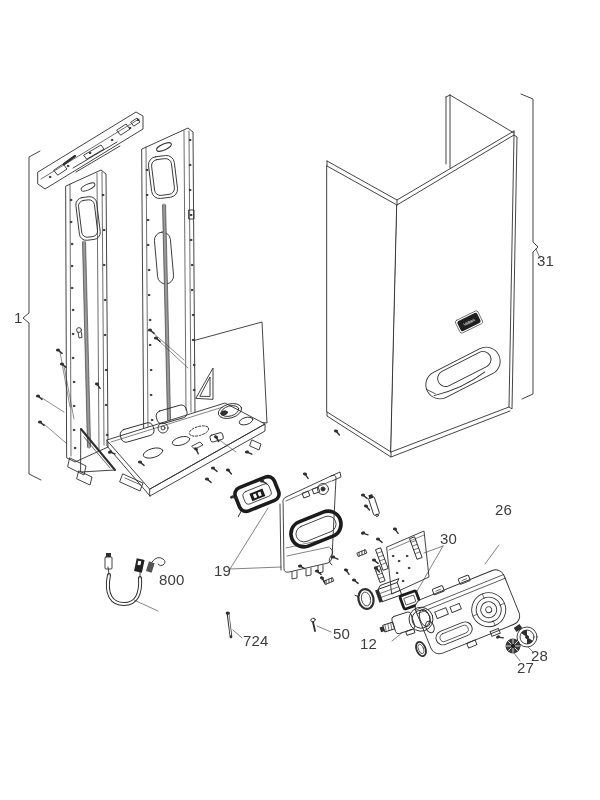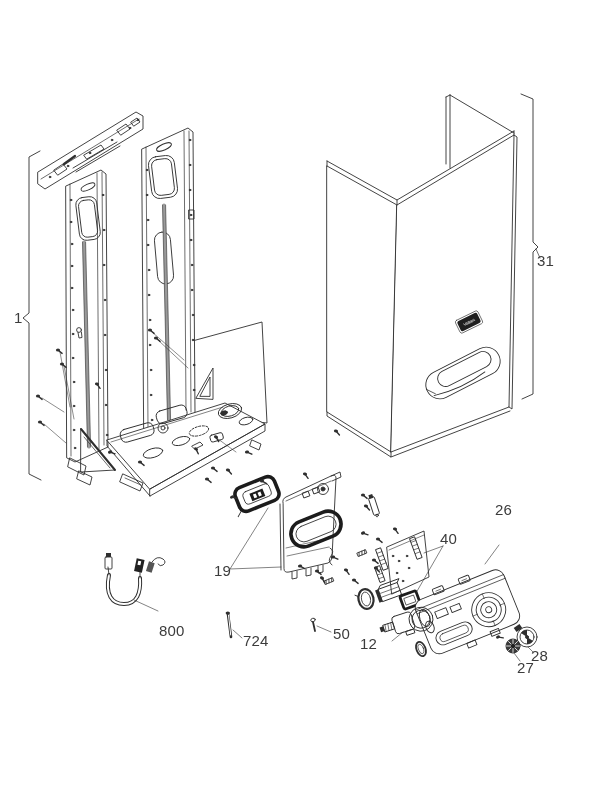--- a/index.html
+++ b/index.html
@@ -378,22 +378,22 @@
   </g>
 
   <path d="M230,569 L268,508 M230,569 L281,567" stroke-width=".6"></path>
 
 </g>
 </svg>
 
 <div class="part-label" style="left:14px;top:312px">1</div>
 <div class="part-label" style="left:537px;top:255px">31</div>
 <div class="part-label" style="left:214px;top:565px">19</div>
-<div class="part-label" style="left:159px;top:625px">800</div>
+<div class="part-label" style="left:159px;top:574px">800</div>
 <div class="part-label" style="left:243px;top:635px">724</div>
 <div class="part-label" style="left:333px;top:628px">50</div>
 <div class="part-label" style="left:360px;top:638px">12</div>
-<div class="part-label" style="left:440px;top:533px">40</div>
+<div class="part-label" style="left:440px;top:533px">30</div>
 <div class="part-label" style="left:495px;top:504px">26</div>
 <div class="part-label" style="left:517px;top:662px">27</div>
 <div class="part-label" style="left:531px;top:650px">28</div>
 
 </div>
 
 </body></html>

